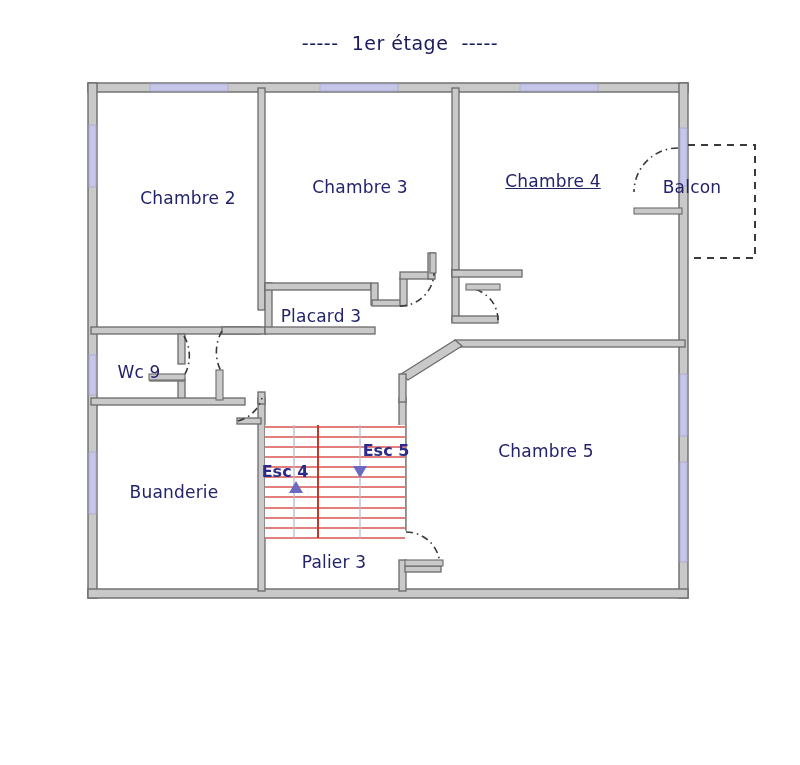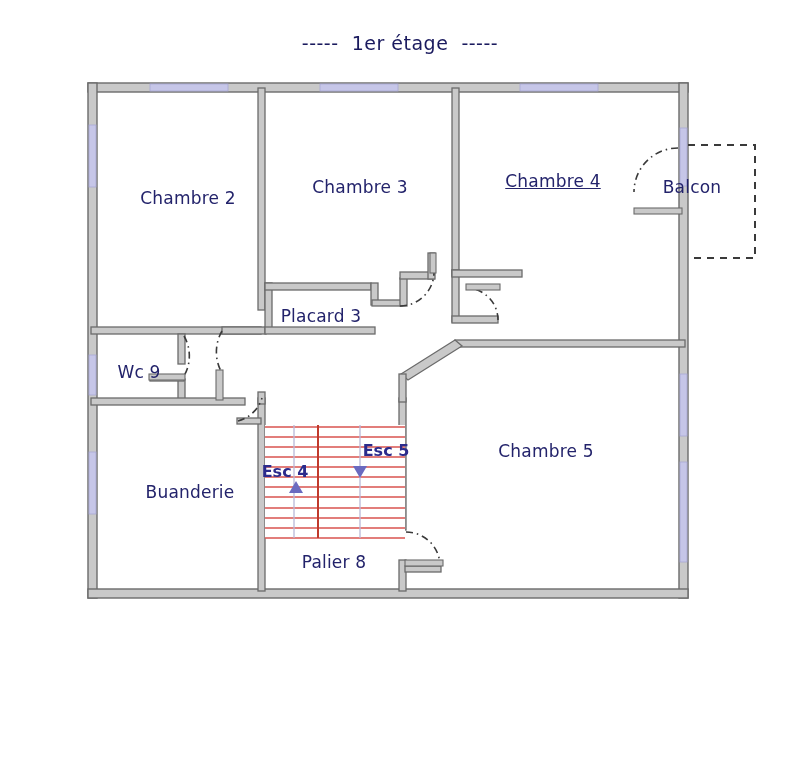--- a/index.html
+++ b/index.html
@@ -198,21 +198,21 @@
     </g>
 
   </svg>
 
   <div class="room-label" style="left:188px; top:198px;text-align:right;">Chambre 2</div>
   <div class="room-label" style="left:360px; top:187px;">Chambre 3</div>
   <div class="room-label" style="left:553px; top:181px;text-decoration:underline;">Chambre 4</div>
   <div class="room-label" style="left:692px; top:187px;">Balcon</div>
   <div class="room-label" style="left:321px; top:308px;margin-top:8px;">Placard 3</div>
   <div class="room-label" style="left:139px; top:372px;">Wc 9</div>
-  <div class="room-label" style="left:190px; top:492px;">Buanderie</div>
+  <div class="room-label" style="left:174px; top:492px;">Buanderie</div>
   <div class="room-label" style="left:546px; top:451px;">Chambre 5</div>
-  <div class="room-label" style="left:334px; top:562px;">Palier 8</div>
+  <div class="room-label" style="left:334px; top:562px;">Palier 3</div>
 
 
   <div class="stair-label" style="left:285px; top:463px;margin-top:8px;">Esc 4</div>
   <div class="stair-label" style="left:362px; top:450px;margin-left:24px;">Esc 5</div>
 
 </div>
 
 </body></html>

